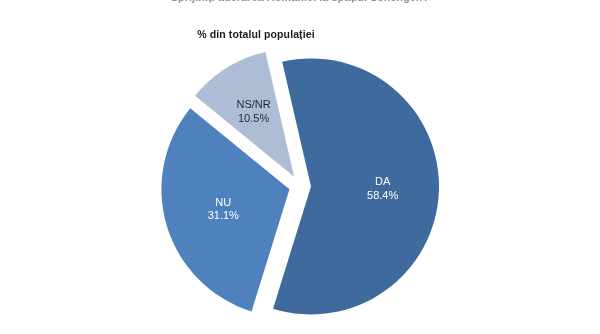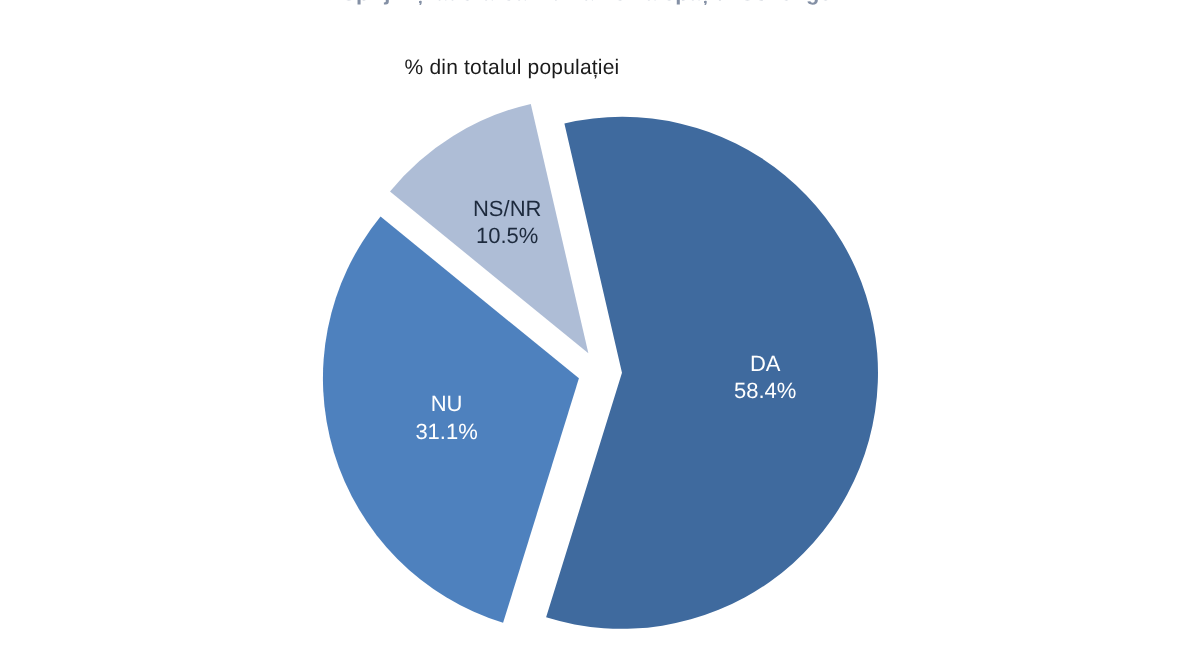--- a/index.html
+++ b/index.html
@@ -37,21 +37,21 @@
     opacity: 0.55;
   }
 
   #chart-subtitle {
     position: absolute;
     left: 0;
     top: 28px;
     width: 512px;
     text-align: center;
     font-size: 10.5px;
-    font-weight: normal;
+    font-weight: bold;
     color: #1b1b1b;
     letter-spacing: 0.1px;
   }
 
   #pie-chart-area {
     position: absolute;
     left: 0;
     top: 46px;
     width: 600px;
     height: 288px;

